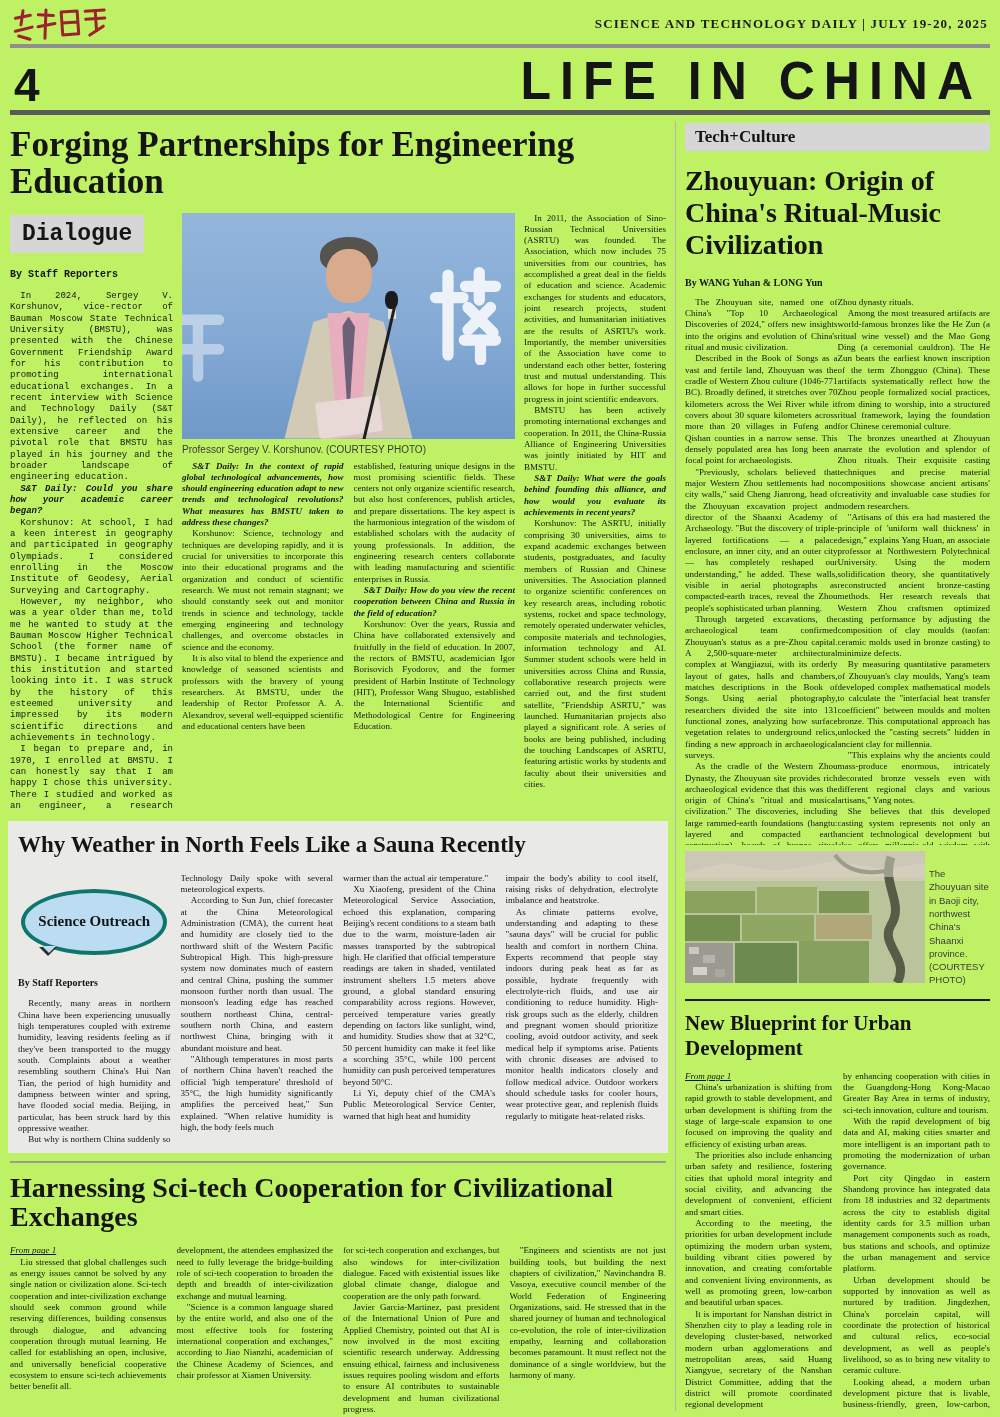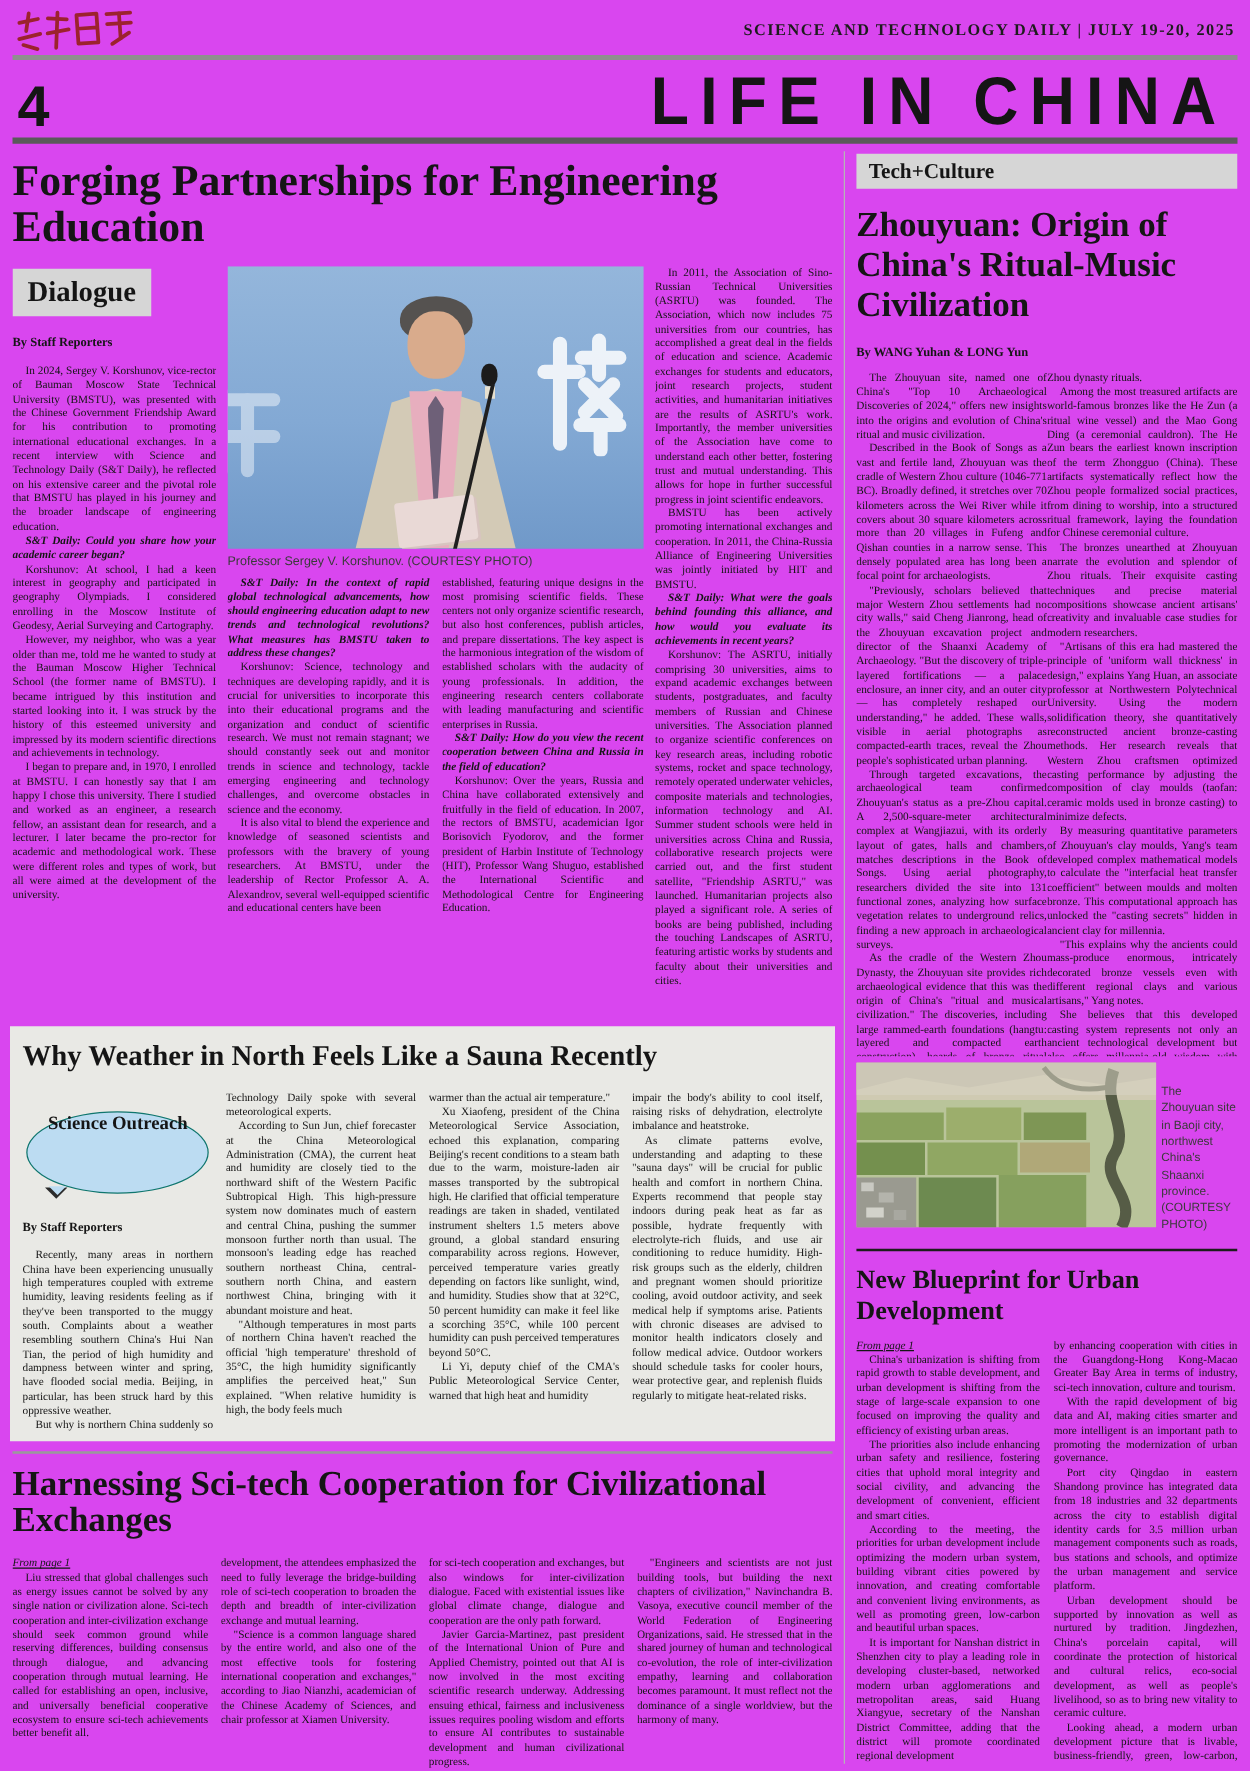--- a/index.html
+++ b/index.html
@@ -1,17 +1,17 @@
 <!DOCTYPE html>
 <html><head>
 <meta charset="utf-8">
 <style>
   html,body{margin:0;padding:0;background:#ffffff;}
   *{box-sizing:border-box;}
-  .page{width:1000px;height:1417px;margin:0 auto;background:#d946ef;overflow:hidden;
+  .page{width:1000px;height:1417px;margin:0 auto;background:#bef264;overflow:hidden;
         font-family:"Liberation Serif", serif;color:#151515;position:relative;padding:0 10px;}
 
   
   .masthead{display:flex;justify-content:space-between;align-items:center;height:44px;padding:4px 2px 0;}
   .logo{width:100px;height:36px;}
   .issue{font-size:13px;font-weight:bold;letter-spacing:1.2px;color:#1c1c1c;}
   .rule{border:0;margin:0;}
   .rule-light{height:4px;background:#8f8f8f;}
   .rule-dark{height:5px;background:#5a5a5a;}
   .titlebar{display:flex;justify-content:space-between;align-items:flex-end;height:62px;padding:2px 4px;}
@@ -29,21 +29,21 @@
   .para{margin:0;text-indent:1.15em;text-align:justify;}
   .para.qa{font-style:italic;font-weight:bold;}
   .para.noind{text-indent:0;}
   .para.frompage{font-style:italic;text-indent:0;text-decoration:underline;}
   .byline{font-weight:bold;font-size:10px;margin:0 0 9px;}
   .col{flex:1;overflow:hidden;font-size:9px;line-height:1.26;}
 
   
   .eng-headline{font-size:35px;font-weight:bold;margin:6px 0 12px;line-height:1.05;}
   .eng-body{display:flex;gap:9px;height:598px;overflow:hidden;}
-  .eng-col1{width:163px;flex:none;overflow:hidden;font-size:9px;line-height:1.26;}
+  .eng-col1{width:163px;flex:none;overflow:hidden;font-size:9px;line-height:1.26;font-family:Liberation Mono, monospace;}
   .kicker-box{background:#d6d6d6;font-size:23px;font-weight:bold;padding:5px 12px;display:inline-block;margin:2px 0 16px;}
   .eng-mid{width:333px;flex:none;display:flex;flex-direction:column;overflow:hidden;}
   .eng-photo{height:226px;position:relative;overflow:hidden;
              background:linear-gradient(180deg,#94b6db 0%,#83a9d4 55%,#7099c9 100%);}
   .glyph{position:absolute;opacity:.85;}
   .g-right{right:8px;top:52px;width:78px;height:100px;}
   .g-left{left:-16px;top:90px;width:64px;height:84px;opacity:.45;}
   .person{position:absolute;left:50%;transform:translateX(-50%);bottom:0;width:180px;height:210px;}
   .p-body{position:absolute;bottom:0;left:50%;transform:translateX(-50%);width:160px;height:128px;
           background:#d3cab6;clip-path:polygon(10% 100%,28% 9%,50% 0,72% 9%,90% 100%);}
@@ -63,21 +63,21 @@
              transform:rotate(13deg);transform-origin:top center;}
   .eng-caption{font-family:"Liberation Sans",sans-serif;font-size:10px;color:#3a3a3a;padding:5px 0 4px;}
   .eng-subcols{flex:1;display:flex;gap:10px;overflow:hidden;margin-top:2px;}
   .eng-col5{width:142px;flex:none;overflow:hidden;font-size:9px;line-height:1.26;}
 
   
   .weather{background:#e9e9e5;margin:10px -2px 0;padding:10px 10px 8px;}
   .w-headline{font-size:23px;font-weight:bold;margin:2px 0 16px;line-height:1.05;}
   .w-cols{display:flex;gap:10px;height:272px;overflow:hidden;}
   .bubble{position:relative;width:146px;height:66px;margin:16px auto 22px;background:#bcdcf2;
-          border:1px solid #0f766e;border-radius:50%;display:flex;justify-content:center;
+          border:4px solid #0f766e;border-radius:50%;display:flex;align-items:center;justify-content:center;
           font-weight:bold;font-size:15px;}
   .bubble::after{content:'';position:absolute;bottom:-14px;left:14px;border:9px solid transparent;border-top-color:#2b2b2b;}
   .bubble::before{content:'';position:absolute;bottom:-9px;left:17px;border:7px solid transparent;border-top-color:#bcdcf2;z-index:1;}
 
   
   .harness{margin-top:8px;border-top:2px solid #9a9a9a;padding-top:10px;}
   .h-headline{font-size:28px;font-weight:bold;margin:0 0 14px;line-height:1.05;}
   .h-cols{display:flex;gap:10px;height:196px;overflow:hidden;}
 
   

